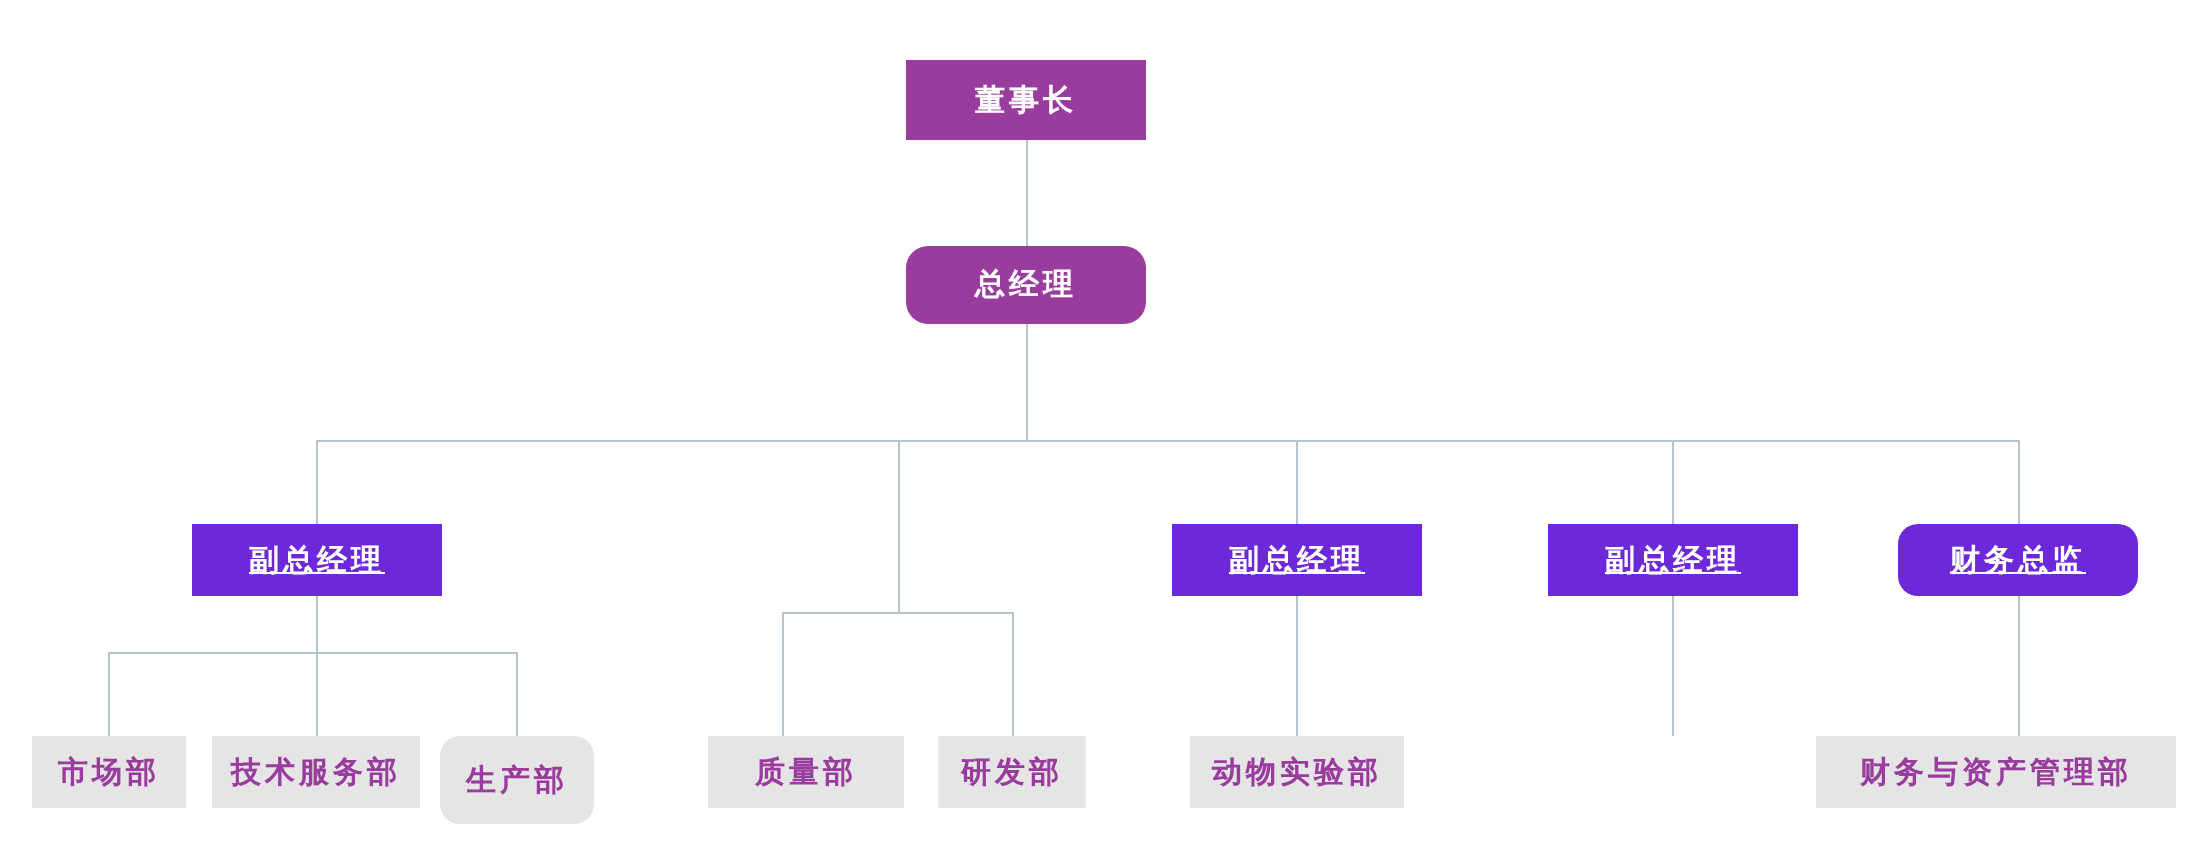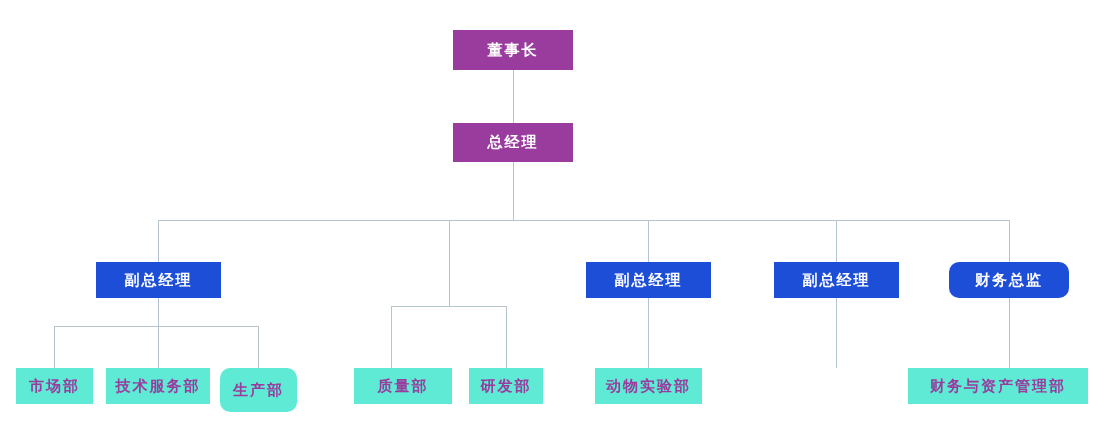--- a/index.html
+++ b/index.html
@@ -24,25 +24,26 @@
     font-weight: bold;
     letter-spacing: 2px;
     white-space: nowrap;
     box-sizing: border-box;
   }
   .node.primary {
     background: #9A3B9E;
     color: #ffffff;
   }
   .node.secondary {
-    background: #1d4ed8;
+    background: #6d28d9;
     color: #ffffff;
+    text-decoration: underline;
   }
   .node.leaf {
-    background: #5eead4;
+    background: #e5e5e5;
     color: #9A3B9E;
   }
   .vline, .hline {
     position: absolute;
     background: #B6C5CD;
   }
   .vline { width: 1px; }
   .hline { height: 1px; }
 </style>
 </head>
@@ -65,21 +66,21 @@
   <div class="hline" style="left:54px;  top:326px; width:204px;"></div>
   <div class="vline" style="left:54px;  top:326px; height:42px;"></div>
   <div class="vline" style="left:158px; top:326px; height:42px;"></div>
   <div class="vline" style="left:258px; top:326px; height:42px;"></div>
   <div class="vline" style="left:648px; top:298px; height:70px;"></div>
   <div class="vline" style="left:836px; top:298px; height:70px;"></div>
   <div class="vline" style="left:1009px; top:298px; height:70px;"></div>
 
   <div class="node primary" style="left:453px; top:30px; width:120px; height:40px;">董事长</div>
 
-  <div class="node primary" style="left:453px; top:123px; width:120px; height:39px;">总经理</div>
+  <div class="node primary" style="left:453px; top:123px; width:120px; height:39px;border-radius:11px;">总经理</div>
 
   <div class="node secondary" style="left:96px; top:262px; width:125px; height:36px;">副总经理</div>
   <div class="node secondary" style="left:586px; top:262px; width:125px; height:36px;">副总经理</div>
   <div class="node secondary" style="left:774px; top:262px; width:125px; height:36px;">副总经理</div>
   <div class="node secondary" style="left:949px; top:262px; width:120px; height:36px;border-radius:10px;">财务总监</div>
 
   <div class="node leaf" style="left:16px; top:368px; width:77px; height:36px;">市场部</div>
   <div class="node leaf" style="left:106px; top:368px; width:104px; height:36px;">技术服务部</div>
   <div class="node leaf" style="left:220px; top:368px; width:77px; height:44px;border-radius:10px;">生产部</div>
   <div class="node leaf" style="left:354px; top:368px; width:98px; height:36px;">质量部</div>

